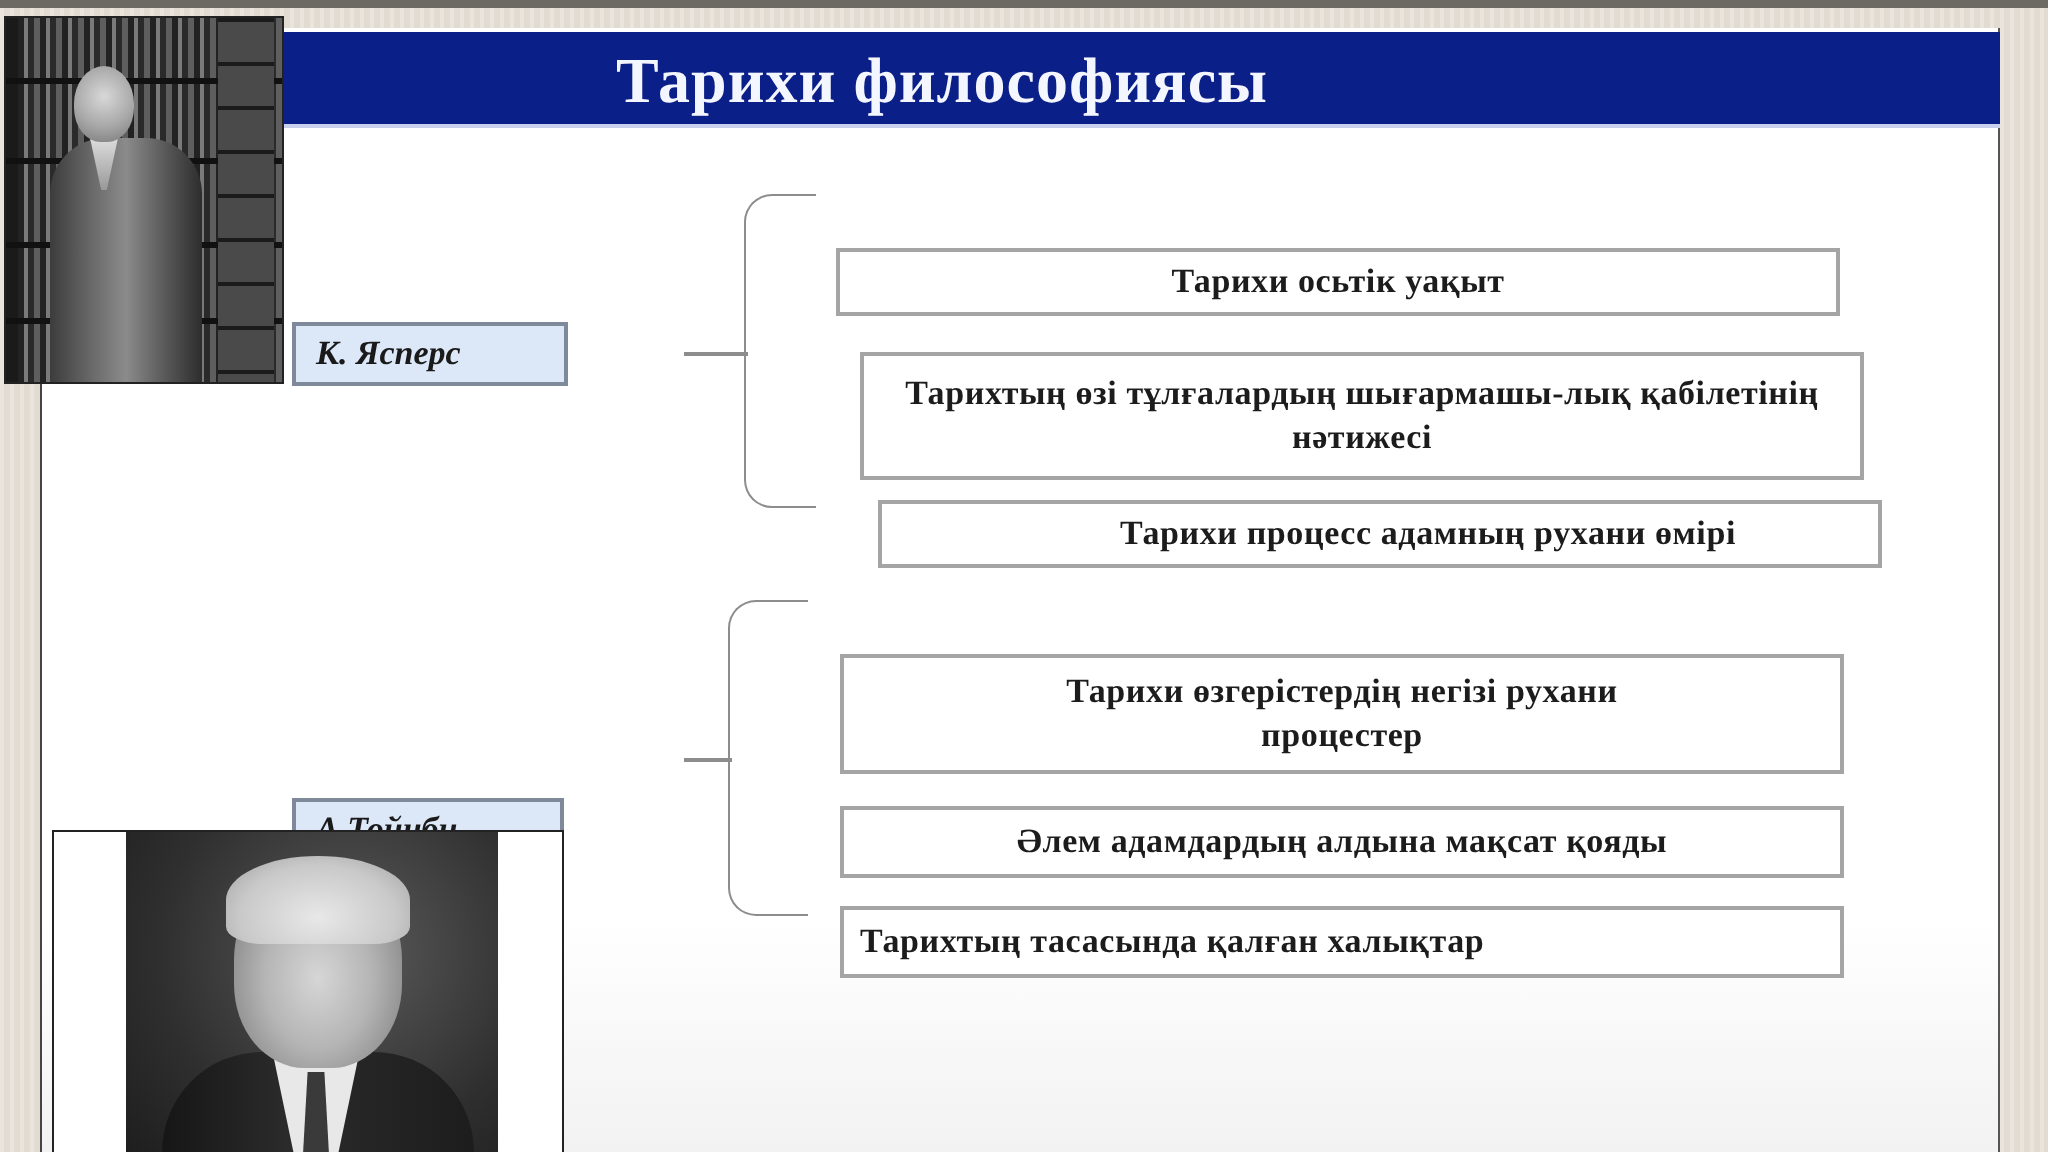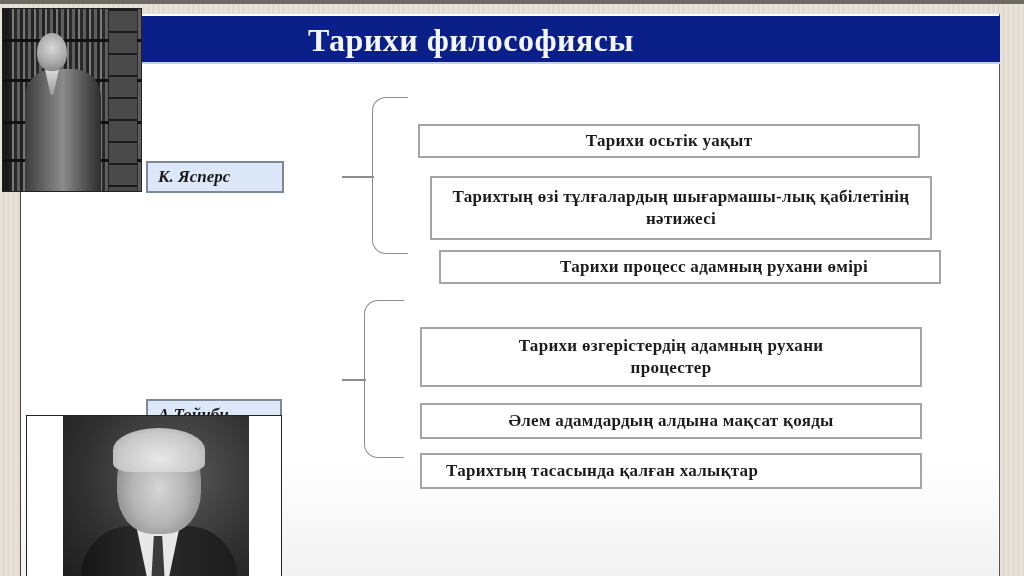--- a/index.html
+++ b/index.html
@@ -151,23 +151,23 @@
 
 <div class="brace brace-1"></div>
 <div class="brace-tick brace-tick-1"></div>
 <div class="brace brace-2"></div>
 <div class="brace-tick brace-tick-2"></div>
 
 <div class="item-box" style="left:418px; top:96px; width:502px; height:34px;">Тарихи осьтік уақыт</div>
 <div class="item-box" style="left:430px; top:148px; width:502px; height:64px; padding:0 14px;">Тарихтың өзі тұлғалардың шығармашы-лық қабілетінің нәтижесі</div>
 <div class="item-box" style="left:439px; top:222px; width:502px; height:34px;padding-left:48px;">Тарихи процесс адамның рухани өмірі</div>
 
-<div class="item-box" style="left:420px; top:299px; width:502px; height:60px; padding:0 70px;">Тарихи өзгерістердің адамның рухани процестер</div>
+<div class="item-box" style="left:420px; top:299px; width:502px; height:60px; padding:0 70px;">Тарихи өзгерістердің негізі рухани процестер</div>
 <div class="item-box" style="left:420px; top:375px; width:502px; height:36px;">Әлем адамдардың алдына мақсат қояды</div>
-<div class="item-box" style="left:420px; top:425px; width:502px; height:36px; justify-content:flex-start; padding-left:24px;">Тарихтың тасасында қалған халықтар</div>
+<div class="item-box" style="left:420px; top:425px; width:502px; height:36px; justify-content:flex-start; padding-left:8px;">Тарихтың тасасында қалған халықтар</div>
 
 <div class="photo photo-toynbee">
   <div class="toynbee-bg">
     <div class="toynbee-suit"></div>
     <div class="toynbee-collar"></div>
     <div class="toynbee-tie"></div>
     <div class="toynbee-head"></div>
     <div class="toynbee-hair"></div>
   </div>
 </div>

